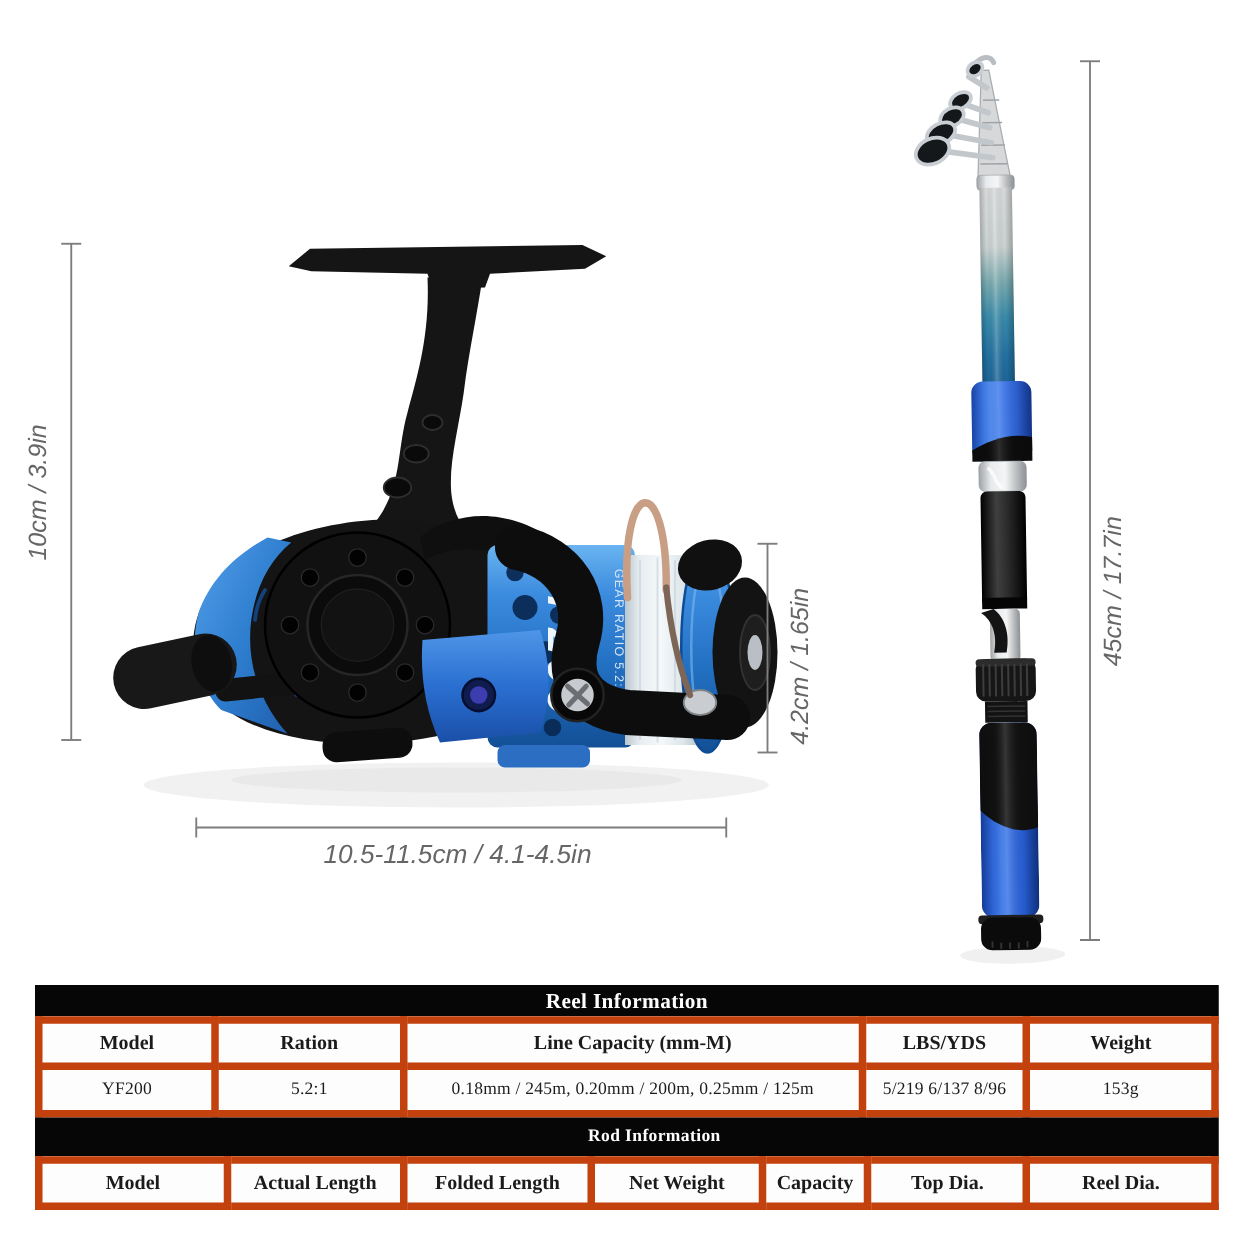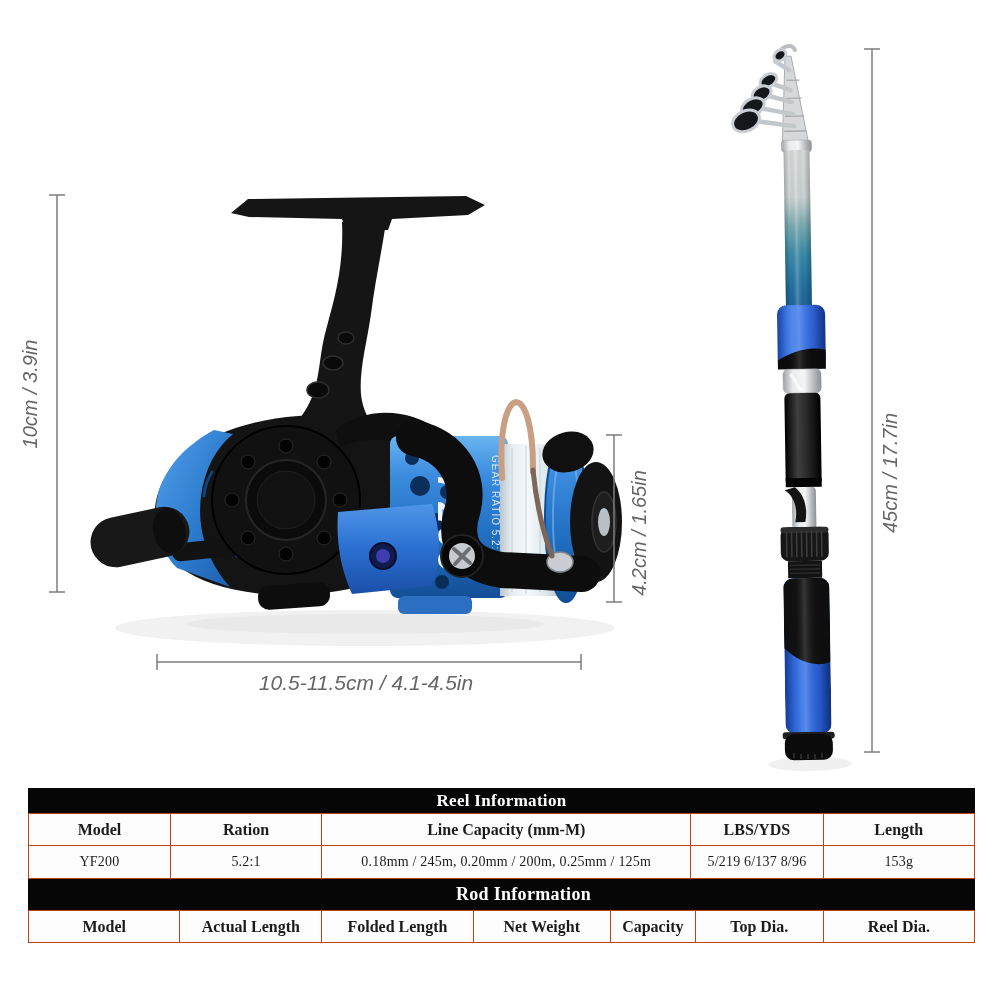--- a/index.html
+++ b/index.html
@@ -4,23 +4,23 @@
 <style>
   html,body{margin:0;padding:0;background:#fff;}
   #stage{position:relative;width:1000px;height:1000px;background:#ffffff;overflow:hidden;
          font-family:"Liberation Sans",sans-serif;}
   #art{position:absolute;left:0;top:0;}
   .dim-text{font-family:"Liberation Sans",sans-serif;font-style:italic;fill:#666;}
   
   .tables{position:absolute;left:28px;top:788px;width:947px;font-family:"Liberation Serif",serif;}
   .tbar{background:#060606;color:#ffffff;text-align:center;font-weight:bold;letter-spacing:.3px;}
   .tbar.reel{height:25px;line-height:25px;font-size:17px;font-family:Liberation Serif, serif;}
-  .tbar.rod{height:31px;line-height:31px;font-size:18px;padding-left:44px;}
+  .tbar.rod{height:31px;line-height:31px;font-size:14px;padding-left:44px;}
   table.spec{width:100%;border-collapse:collapse;table-layout:fixed;background:#fdfdfd;}
-  table.spec td{border:1px solid #c2410c;text-align:center;vertical-align:middle;color:#1b1b1b;
+  table.spec td{border:6px solid #c2410c;text-align:center;vertical-align:middle;color:#1b1b1b;
                 overflow:hidden;white-space:nowrap;}
   tr.hrow td{height:29px;font-weight:bold;font-size:16px;}
   tr.drow td{height:30px;font-size:14px;letter-spacing:.2px;}
 </style>
 </head>
 <body>
 
 <div id="stage">
 
 <svg id="art" width="1000" height="782" viewBox="0 0 1000 782" xmlns="http://www.w3.org/2000/svg">
@@ -319,21 +319,21 @@
           <col style="width:39%">
       <col style="width:14%">
           <col style="width:16%">
     </colgroup>
     <tbody>
       <tr class="hrow">
         <td>Model</td>
         <td>Ration</td>
         <td>Line Capacity (mm-M)</td>
         <td>LBS/YDS</td>
-        <td>Length</td>
+        <td>Weight</td>
       </tr>
       <tr class="drow">
         <td>YF200</td>
         <td>5.2:1</td>
         <td>0.18mm / 245m, 0.20mm / 200m, 0.25mm / 125m</td>
         <td>5/219 6/137 8/96</td>
         <td>153g</td>
       </tr>
     </tbody>
   </table>

